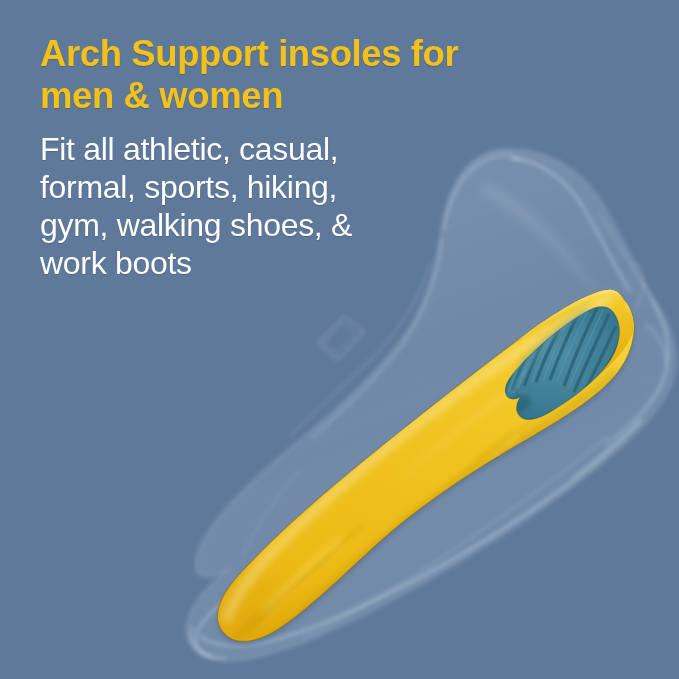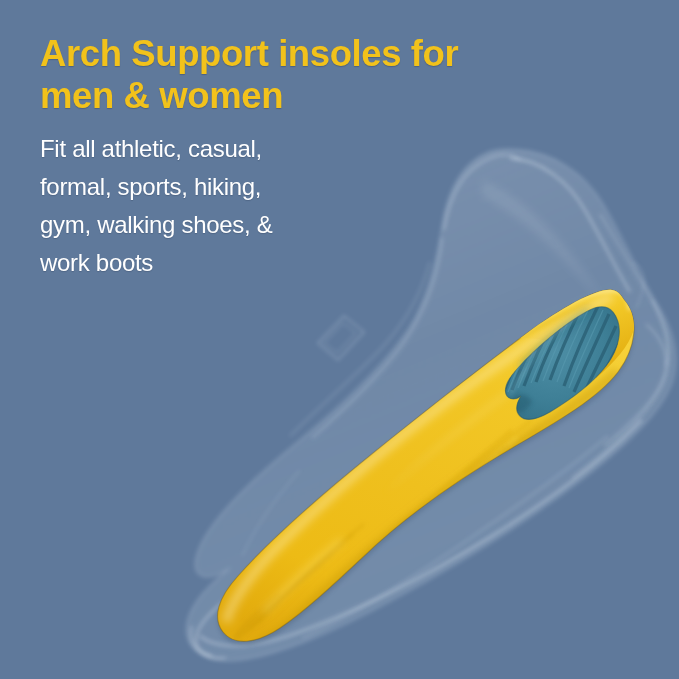--- a/index.html
+++ b/index.html
@@ -39,21 +39,21 @@
     font-size: 36.5px;
     font-weight: bold;
     line-height: 42px;
     letter-spacing: -0.4px;
     margin: 0;
     white-space: pre-line;
     text-shadow: 0 1px 1px rgba(40,55,80,0.35);
   }
   #subcopy {
     color: #ffffff;
-    font-size: 24px;
+    font-size: 32px;
     font-weight: normal;
     line-height: 38px;
     letter-spacing: -0.3px;
     margin: 13px 0 0 0;
     white-space: pre-line;
     text-shadow: 0 1px 1px rgba(40,55,80,0.28);
   }
 </style>
 </head>
 <body>

